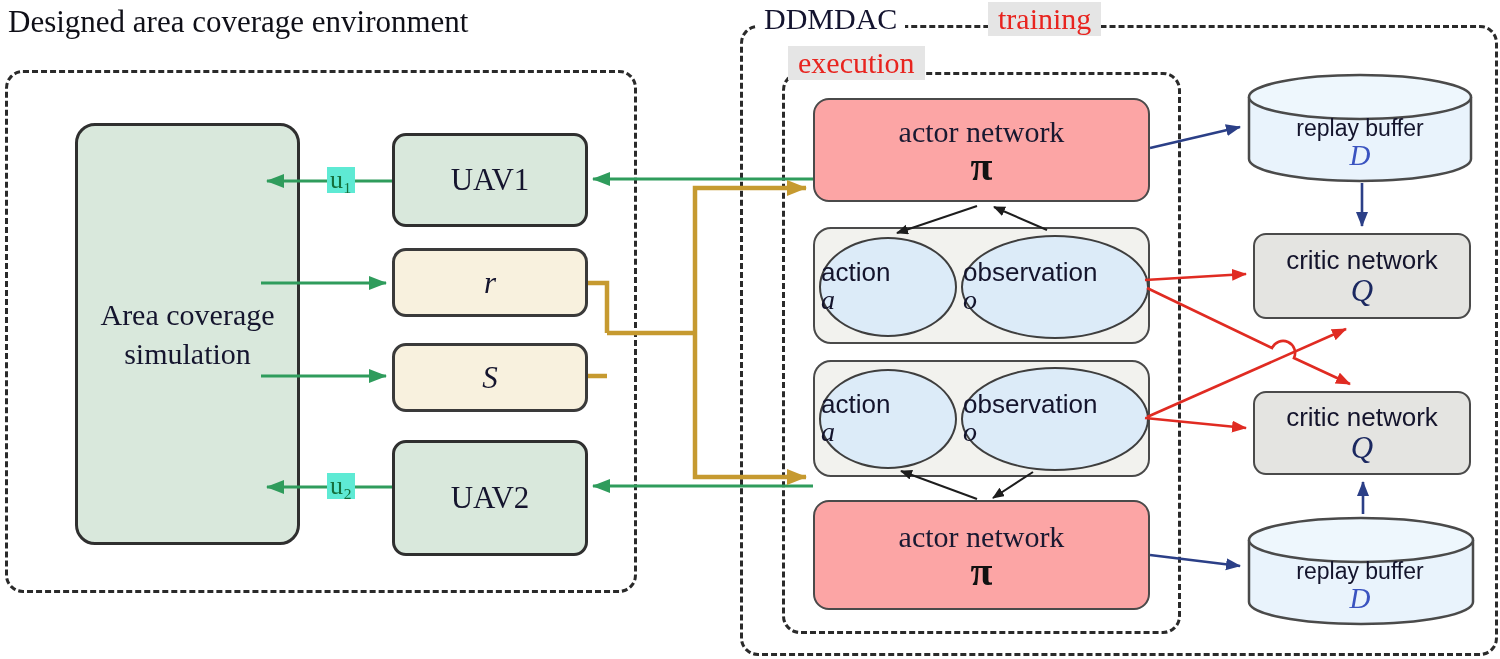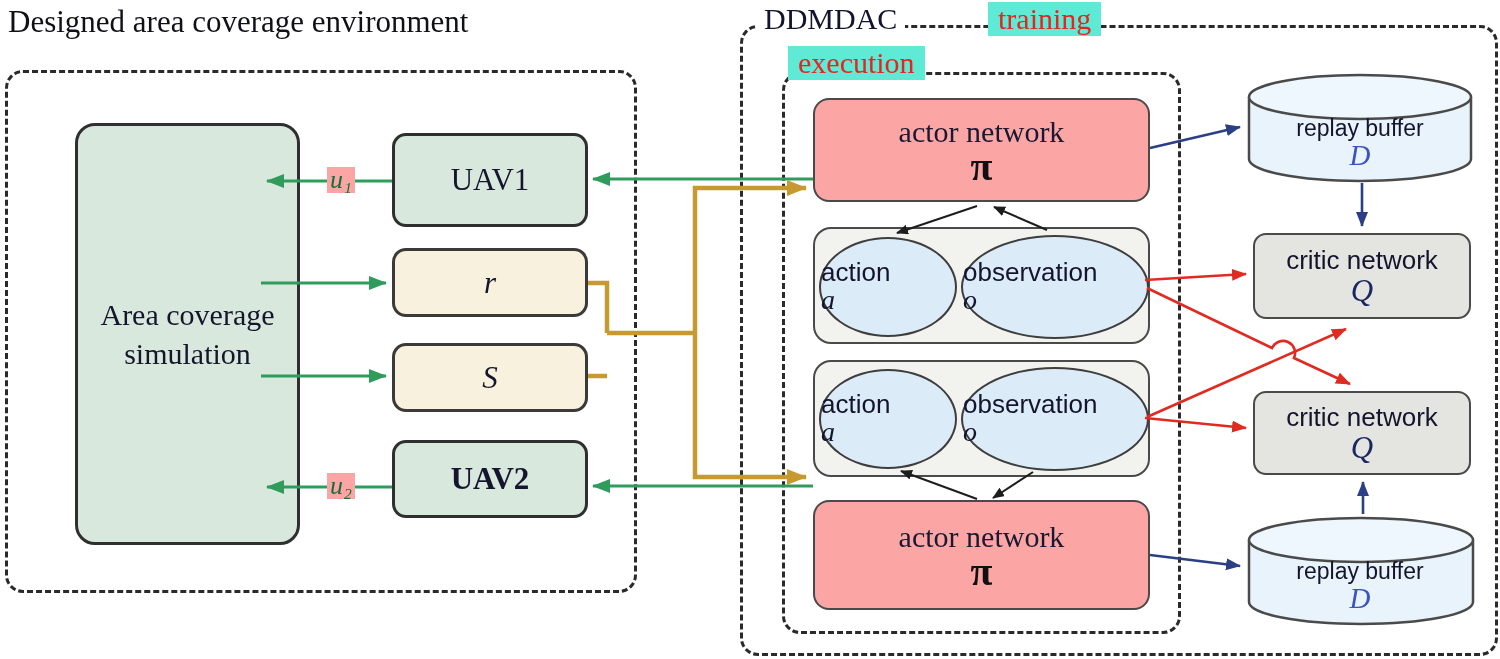--- a/index.html
+++ b/index.html
@@ -19,34 +19,34 @@
   .pink{background:#fca5a5;border:2.5px solid #4a4a4a;border-radius:16px;}
   .graygrp{background:#f2f2ee;border:2.5px solid #4a4a4a;border-radius:18px;}
   .graybox{background:#e4e4e1;border:2.5px solid #4a4a4a;border-radius:13px;}
   .ellipse{
     position:absolute;border-radius:50%;background:#dcebf8;border:2px solid #3e3e3e;
     display:flex;flex-direction:column;align-items:flex-start;justify-content:center;line-height:1.02;
   }
   .t{position:absolute;white-space:nowrap;}
   .serif-big{font-size:31px;color:#101018;}
   .navy-label{font-size:30px;color:#14142f;background:#ffffff;padding:0 8px;}
-  .red-label{font-size:30px;color:#e8241f;background:#5eead4;padding:0 10px;}
+  .red-label{font-size:30px;color:#e8241f;background:#e5e5e5;padding:0 10px;}
   .box-label{font-size:31px;color:#15152e;}
   .sim-label{font-size:30px;color:#15152e;line-height:1.3;}
   .sym{font-style:italic;font-size:31px;color:#15152e;}
   .actor-title{font-size:30px;color:#191931;}
   .pi-sym{font-weight:bold;font-size:40px;line-height:0.9;color:#111111;font-style:normal;}
   .sans-label{font-family:"Liberation Sans",sans-serif;font-size:26px;color:#14142c;}
   .sans-small{font-family:"Liberation Sans",sans-serif;font-size:23px;color:#14142c;}
   .it-sym{font-style:italic;font-size:28px;color:#14142c;}
   .q-sym{font-style:italic;font-size:31px;color:#1b2860;line-height:1.0;}
   .d-sym{font-style:italic;font-size:29px;color:#3a53c0;line-height:1.0;}
   .u-label{
-    position:absolute;font-style:italic;font-size:26px;color:#156f3c;
-    background:#fca5a5;padding:0 3px;line-height:1;z-index:7;
+    position:absolute;font-size:26px;color:#156f3c;
+    background:#5eead4;padding:0 3px;line-height:1;z-index:7;
   }
   .cyl-text{
     position:absolute;display:flex;flex-direction:column;align-items:center;
     justify-content:center;text-align:center;z-index:8;line-height:1.1;
   }
   svg.overlay{position:absolute;left:0;top:0;z-index:6;}
   .solid,.ellipse{z-index:3;}
   .dashed{z-index:1;}
   .t{z-index:7;}
 </style>
@@ -74,21 +74,21 @@
   </div>
 
   <div class="solid env-cream" style="left:392px;top:248px;width:196px;height:69px;">
     <span class="sym">r</span>
   </div>
 
   <div class="solid env-cream" style="left:392px;top:343px;width:196px;height:69px;">
     <span class="sym">S</span>
   </div>
 
-  <div class="solid env-green" style="left:392px;top:440px;width:196px;height:78px;font-weight:bold;">
+  <div class="solid env-green" style="left:392px;top:440px;width:196px;height:116px;">
     <span class="box-label">UAV2</span>
   </div>
 
   <div class="u-label" style="left:327px;top:167px;">u₁</div>
   <div class="u-label" style="left:327px;top:473px;">u₂</div>
 
   <div class="solid pink" style="left:813px;top:98px;width:337px;height:104px;">
     <span class="actor-title">actor network</span>
     <span class="pi-sym">π</span>
   </div>

